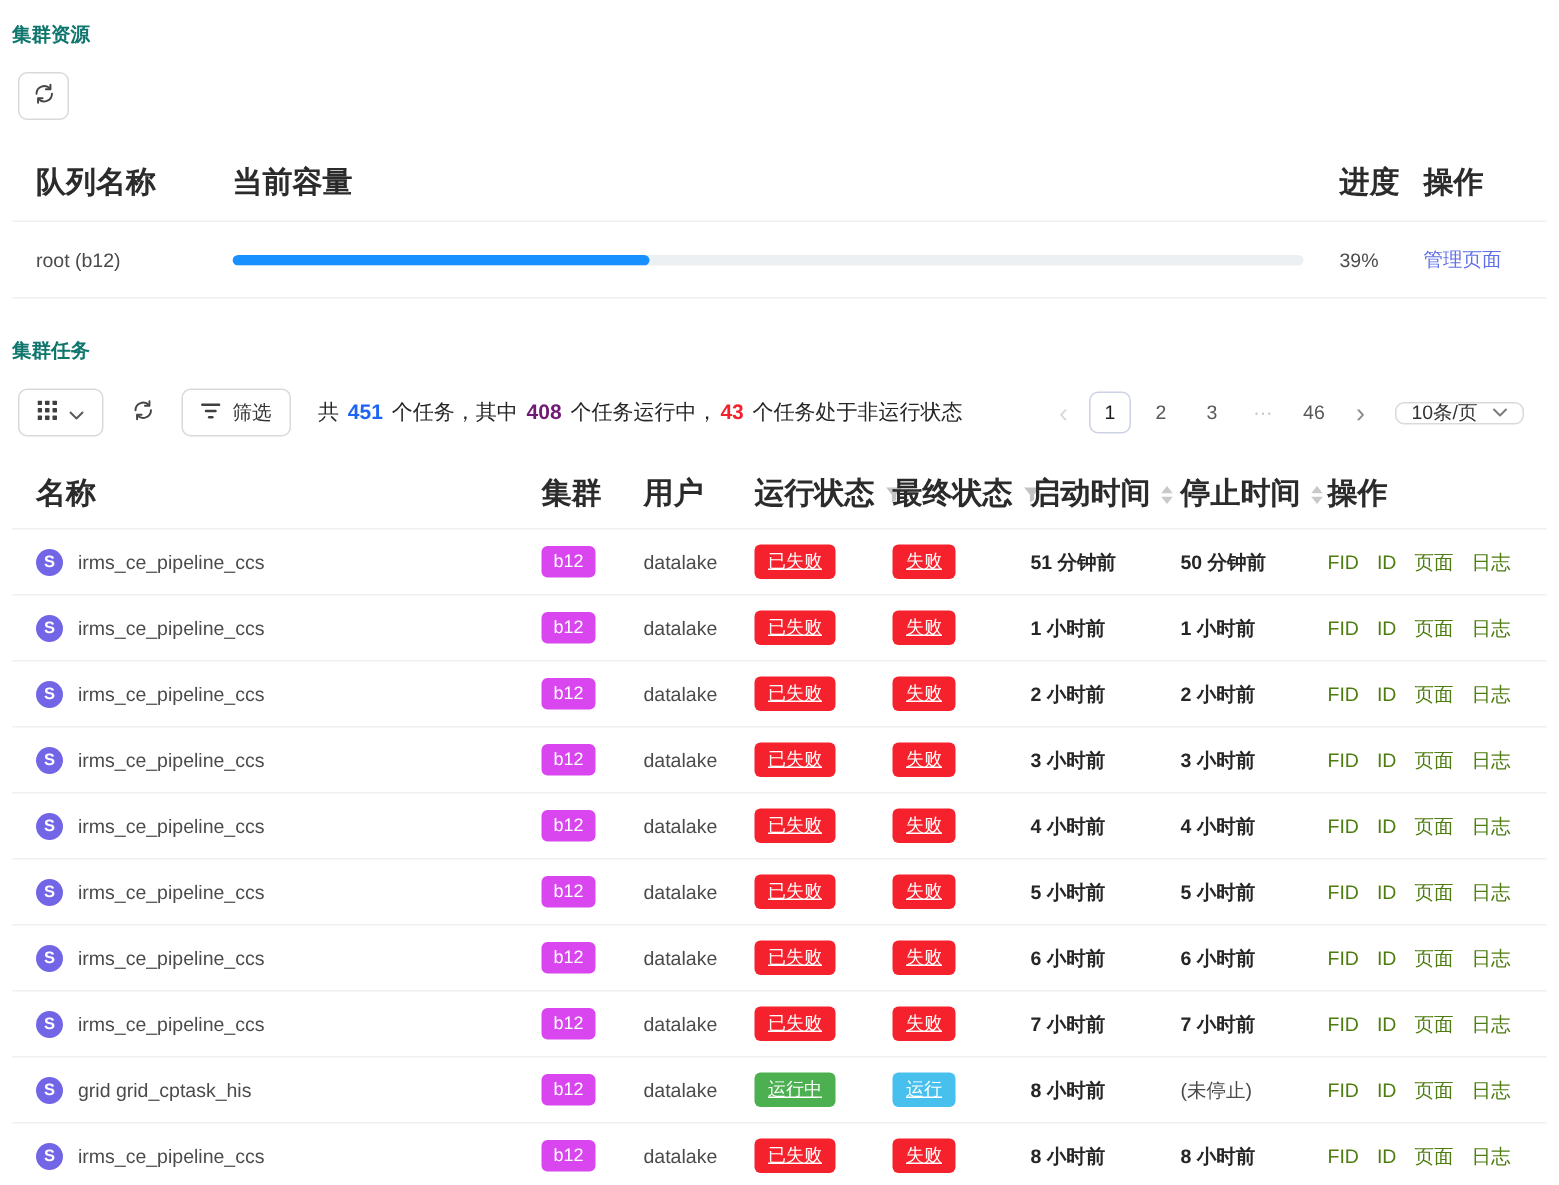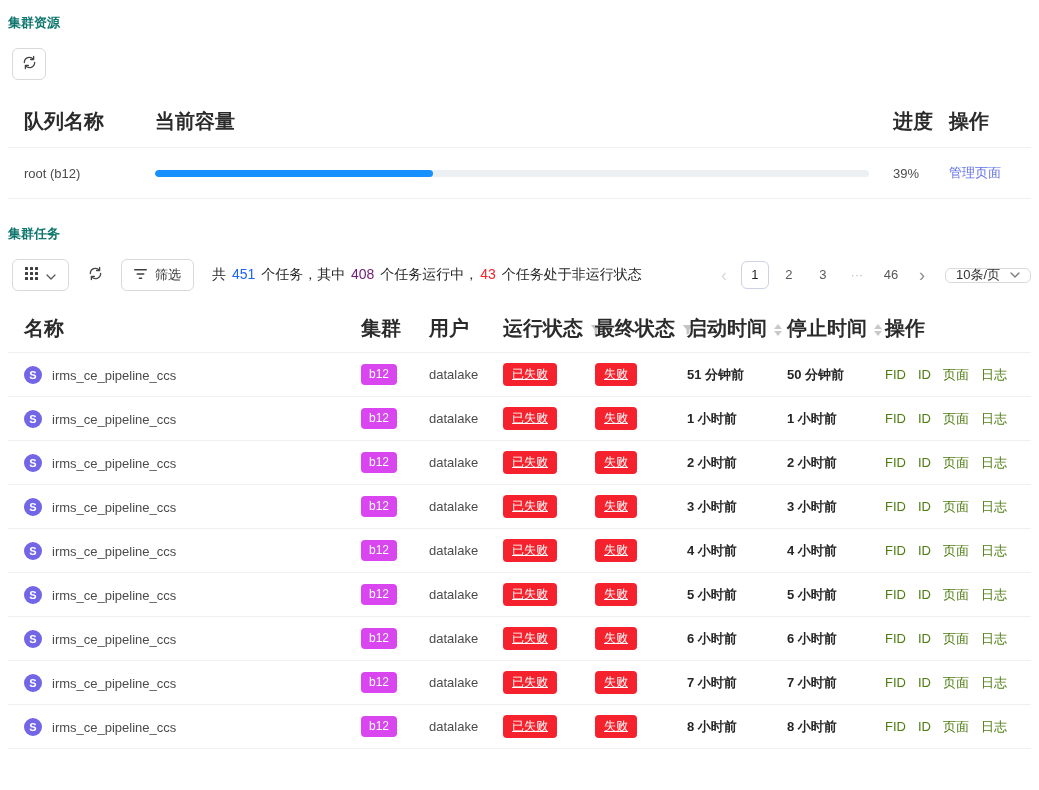--- a/index.html
+++ b/index.html
@@ -25,28 +25,28 @@
   th { text-align:left; font-size:20px; font-weight:700; color:#2b2b2b; padding:12px 16px; border-bottom:1px solid #f0f0f0; white-space:nowrap; }
   td { font-size:13px; color:#4b4b4b; padding:12px 16px; border-bottom:1px solid #f0f0f0; white-space:nowrap; overflow:hidden; }
 
   .res-table td { padding:16px 16px; }
   .res-table .capacity-cell { padding-right:8px; }
   .progress-track { height:7px; background:#edf0f3; border-radius:4px; overflow:hidden; }
   .progress-fill { height:100%; width:0; background:#1890ff; border-radius:4px; }
 
   .link { color:#6070e8; text-decoration:none; cursor:pointer; font-size:13px; }
 
-  .toolbar { display:flex; align-items:center; gap:12px; margin:0 0 14px 4px; }
+  .toolbar { display:flex; align-items:center; gap:12px; margin:0 15px 14px 4px; }
   .btn {
     height:32px; display:inline-flex; align-items:center; gap:8px; padding:0 12px;
     border:1px solid #d9d9d9; border-radius:6px; background:#fff; font-size:13px;
     color:#333; cursor:pointer; font-family:inherit;
   }
   .summary { font-size:14px; color:#262626; margin-left:6px; white-space:nowrap; }
-  .num { font-weight:400; margin:0 2px;text-align:center; }
+  .num { font-weight:700; margin:0 2px;text-align:center; }
   .num.blue { color:#1c64f2; } .num.green { color:#701a75; } .num.red { color:#f5222d; }
 
   .pager-wrap { margin-left:auto; display:flex; align-items:center; gap:6px; }
   .pager-arrow { color:#8c8c8c; font-size:18px; width:22px; text-align:center; cursor:pointer; user-select:none; line-height:28px; }
   .pager-arrow.disabled { color:#d9d9d9; cursor:default; }
   .pager-item { min-width:28px; height:28px; line-height:28px; text-align:center; font-size:13px; color:#595959; cursor:pointer; border-radius:6px; padding:0 4px; }
   .pager-item.current { border:1px solid #ccd2e3; line-height:26px; color:#1f1f1f; }
   .pager-item.ellipsis { color:#bfbfbf; cursor:default; }
   .page-size-select {
     height:15px; border:1px solid #d9d9d9; border-radius:6px; display:inline-flex;
@@ -344,20 +344,32 @@
     <td><span class="badge cluster">b12</span></td>
     <td>datalake</td>
     <td><span class="badge status error">已失败</span></td>
     <td><span class="badge status error">失败</span></td>
     <td class="time">7 小时前</td>
     <td class="time">7 小时前</td>
     <td class="actions"><a class="action-link">FID</a><a class="action-link">ID</a><a class="action-link">页面</a><a class="action-link">日志</a></td>
   </tr>
       <tr class="task-row">
     <td>
+      <span class="avatar">S</span><span class="task-name">grid grid_cptask_his</span>
+    </td>
+    <td><span class="badge cluster">b12</span></td>
+    <td>datalake</td>
+    <td><span class="badge status success">运行中</span></td>
+    <td><span class="badge status processing">运行</span></td>
+    <td class="time">8 小时前</td>
+    <td class="time muted">(未停止)</td>
+    <td class="actions"><a class="action-link">FID</a><a class="action-link">ID</a><a class="action-link">页面</a><a class="action-link">日志</a></td>
+  </tr>
+      <tr class="task-row">
+    <td>
       <span class="avatar">S</span><span class="task-name">irms_ce_pipeline_ccs</span>
     </td>
     <td><span class="badge cluster">b12</span></td>
     <td>datalake</td>
     <td><span class="badge status error">已失败</span></td>
     <td><span class="badge status error">失败</span></td>
     <td class="time">8 小时前</td>
     <td class="time">8 小时前</td>
     <td class="actions"><a class="action-link">FID</a><a class="action-link">ID</a><a class="action-link">页面</a><a class="action-link">日志</a></td>
   </tr>

